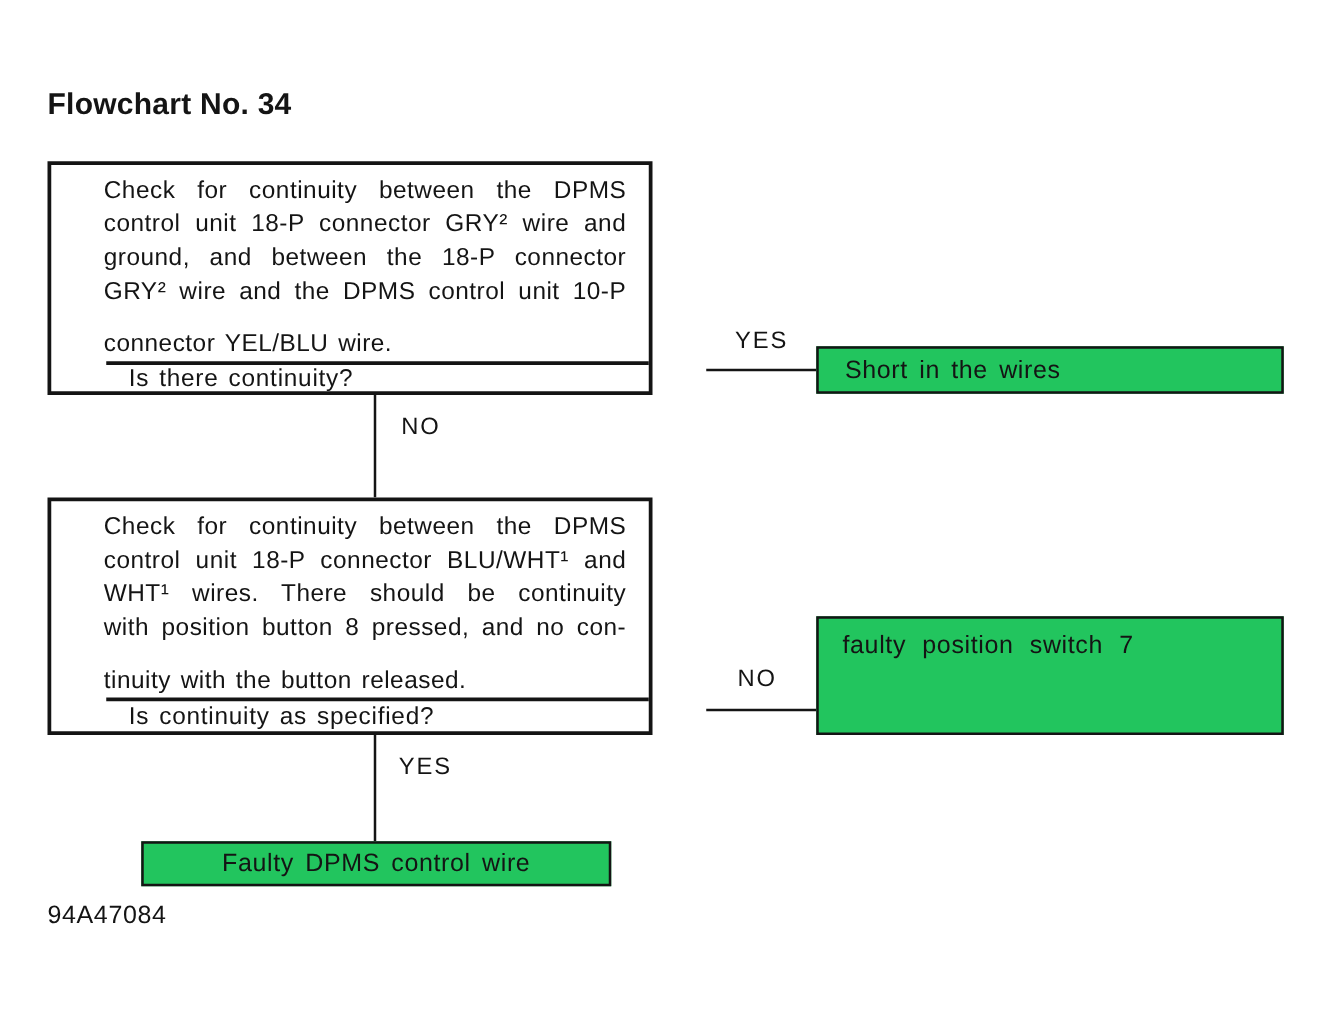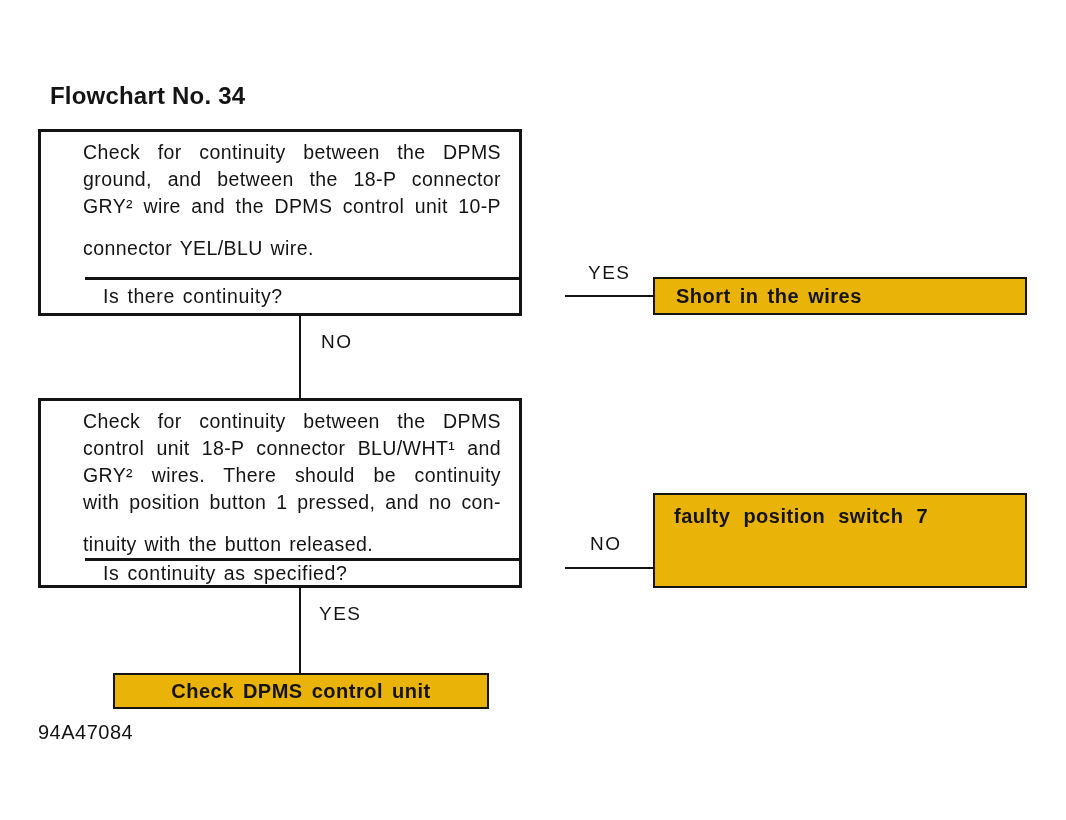--- a/index.html
+++ b/index.html
@@ -13,21 +13,21 @@
     height: 820px;
     background: #ffffff;
     font-family: "Liberation Sans", sans-serif;
     color: #141414;
     overflow: hidden;
   }
   .title {
     position: absolute;
     left: 38px;
     top: 70px;
-    margin: 12px;
+    margin: 0;
     font-size: 24px;
     font-weight: 700;
     letter-spacing: 0.2px;
   }
   
   .dbox {
     position: absolute;
     left: 38px;
     width: 484px;
     border: 3px solid #141414;
@@ -65,25 +65,25 @@
     font-size: 19.5px;
     letter-spacing: 0.6px;
     word-spacing: 2px;
     margin-left: 20px;
   }
   
   .rbox {
     position: absolute;
     border: 2px solid #141414;
     box-sizing: border-box;
-    font-weight: 700;
+    font-weight: 400;
     font-size: 20px;
     letter-spacing: 0.5px;
     word-spacing: 3px;
-    background: #eab308;
+    background: #22c55e;
   }
   #short-box {
     left: 653px;
     top: 277px;
     width: 374px;
     height: 38px;
     display: flex;
     align-items: center;
     padding-left: 21px;
   }
@@ -144,20 +144,21 @@
 </head>
 <body>
 
 <div class="canvas">
 
   <h1 class="title">Flowchart No. 34</h1>
 
   <div class="dbox" id="box1">
     <div class="stmt">
       <div class="jl">Check for continuity between the DPMS</div>
+      <div class="jl">control unit 18-P connector GRY² wire and</div>
       <div class="jl">ground, and between the 18-P connector</div>
       <div class="jl">GRY² wire and the DPMS control unit 10-P</div>
       <div class="jl last">connector YEL/BLU wire.</div>
     </div>
     <div class="question">
       <span>Is there continuity?</span>
     </div>
   </div>
 
   <div class="branch-label" id="yes1-label">YES</div>
@@ -166,36 +167,36 @@
     <span>Short in the wires</span>
   </div>
 
   <div class="vline" id="no1-line"></div>
   <div class="branch-label" id="no1-label">NO</div>
 
   <div class="dbox" id="box2">
     <div class="stmt">
       <div class="jl">Check for continuity between the DPMS</div>
       <div class="jl">control unit 18-P connector BLU/WHT¹ and</div>
-      <div class="jl">GRY² wires. There should be continuity</div>
-      <div class="jl">with position button 1 pressed, and no con-</div>
+      <div class="jl">WHT¹ wires. There should be continuity</div>
+      <div class="jl">with position button 8 pressed, and no con-</div>
       <div class="jl last">tinuity with the button released.</div>
     </div>
     <div class="question">
       <span>Is continuity as specified?</span>
     </div>
   </div>
 
   <div class="branch-label" id="no2-label">NO</div>
   <div class="hline" id="no2-line"></div>
   <div class="rbox" id="open-box">
     <div class="l2">faulty position switch 7</div>
   </div>
 
   <div class="vline" id="yes2-line"></div>
   <div class="branch-label" id="yes2-label">YES</div>
   <div class="rbox" id="faulty-box">
-    <span>Check DPMS control unit</span>
+    <span>Faulty DPMS control wire</span>
   </div>
 
   <div class="figcode">94A47084</div>
 
 </div>
 
 </body></html>

